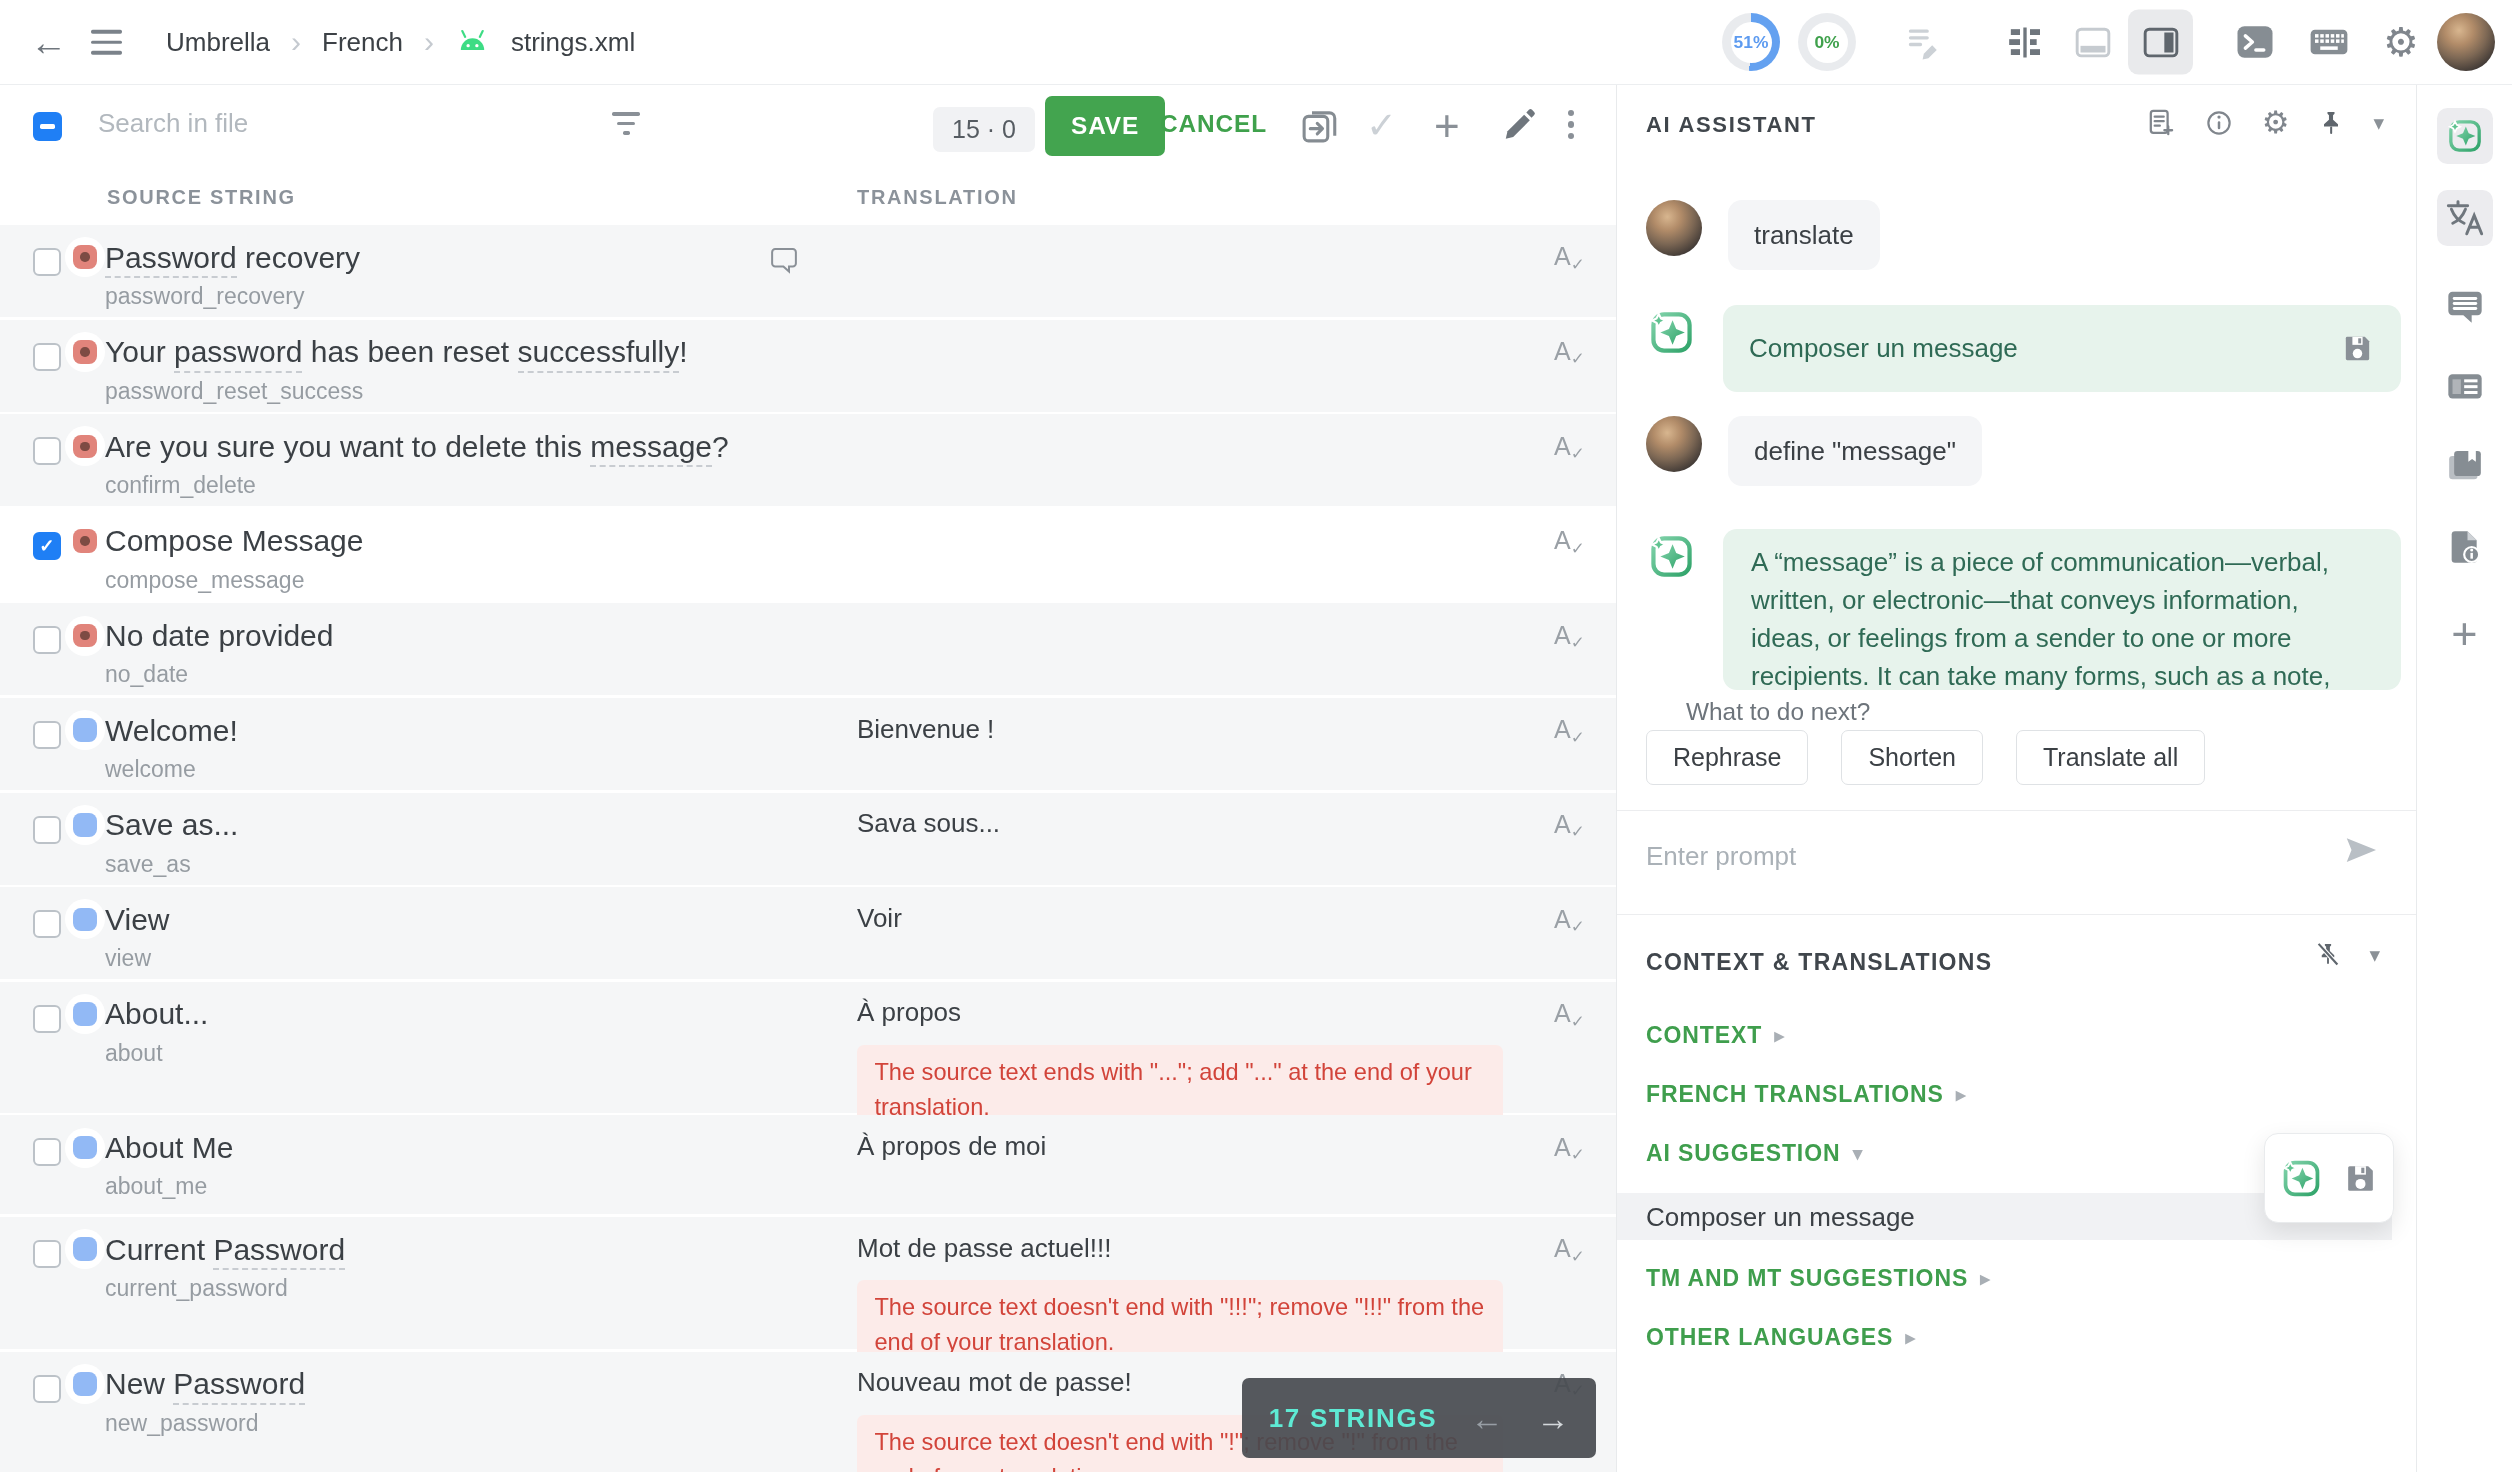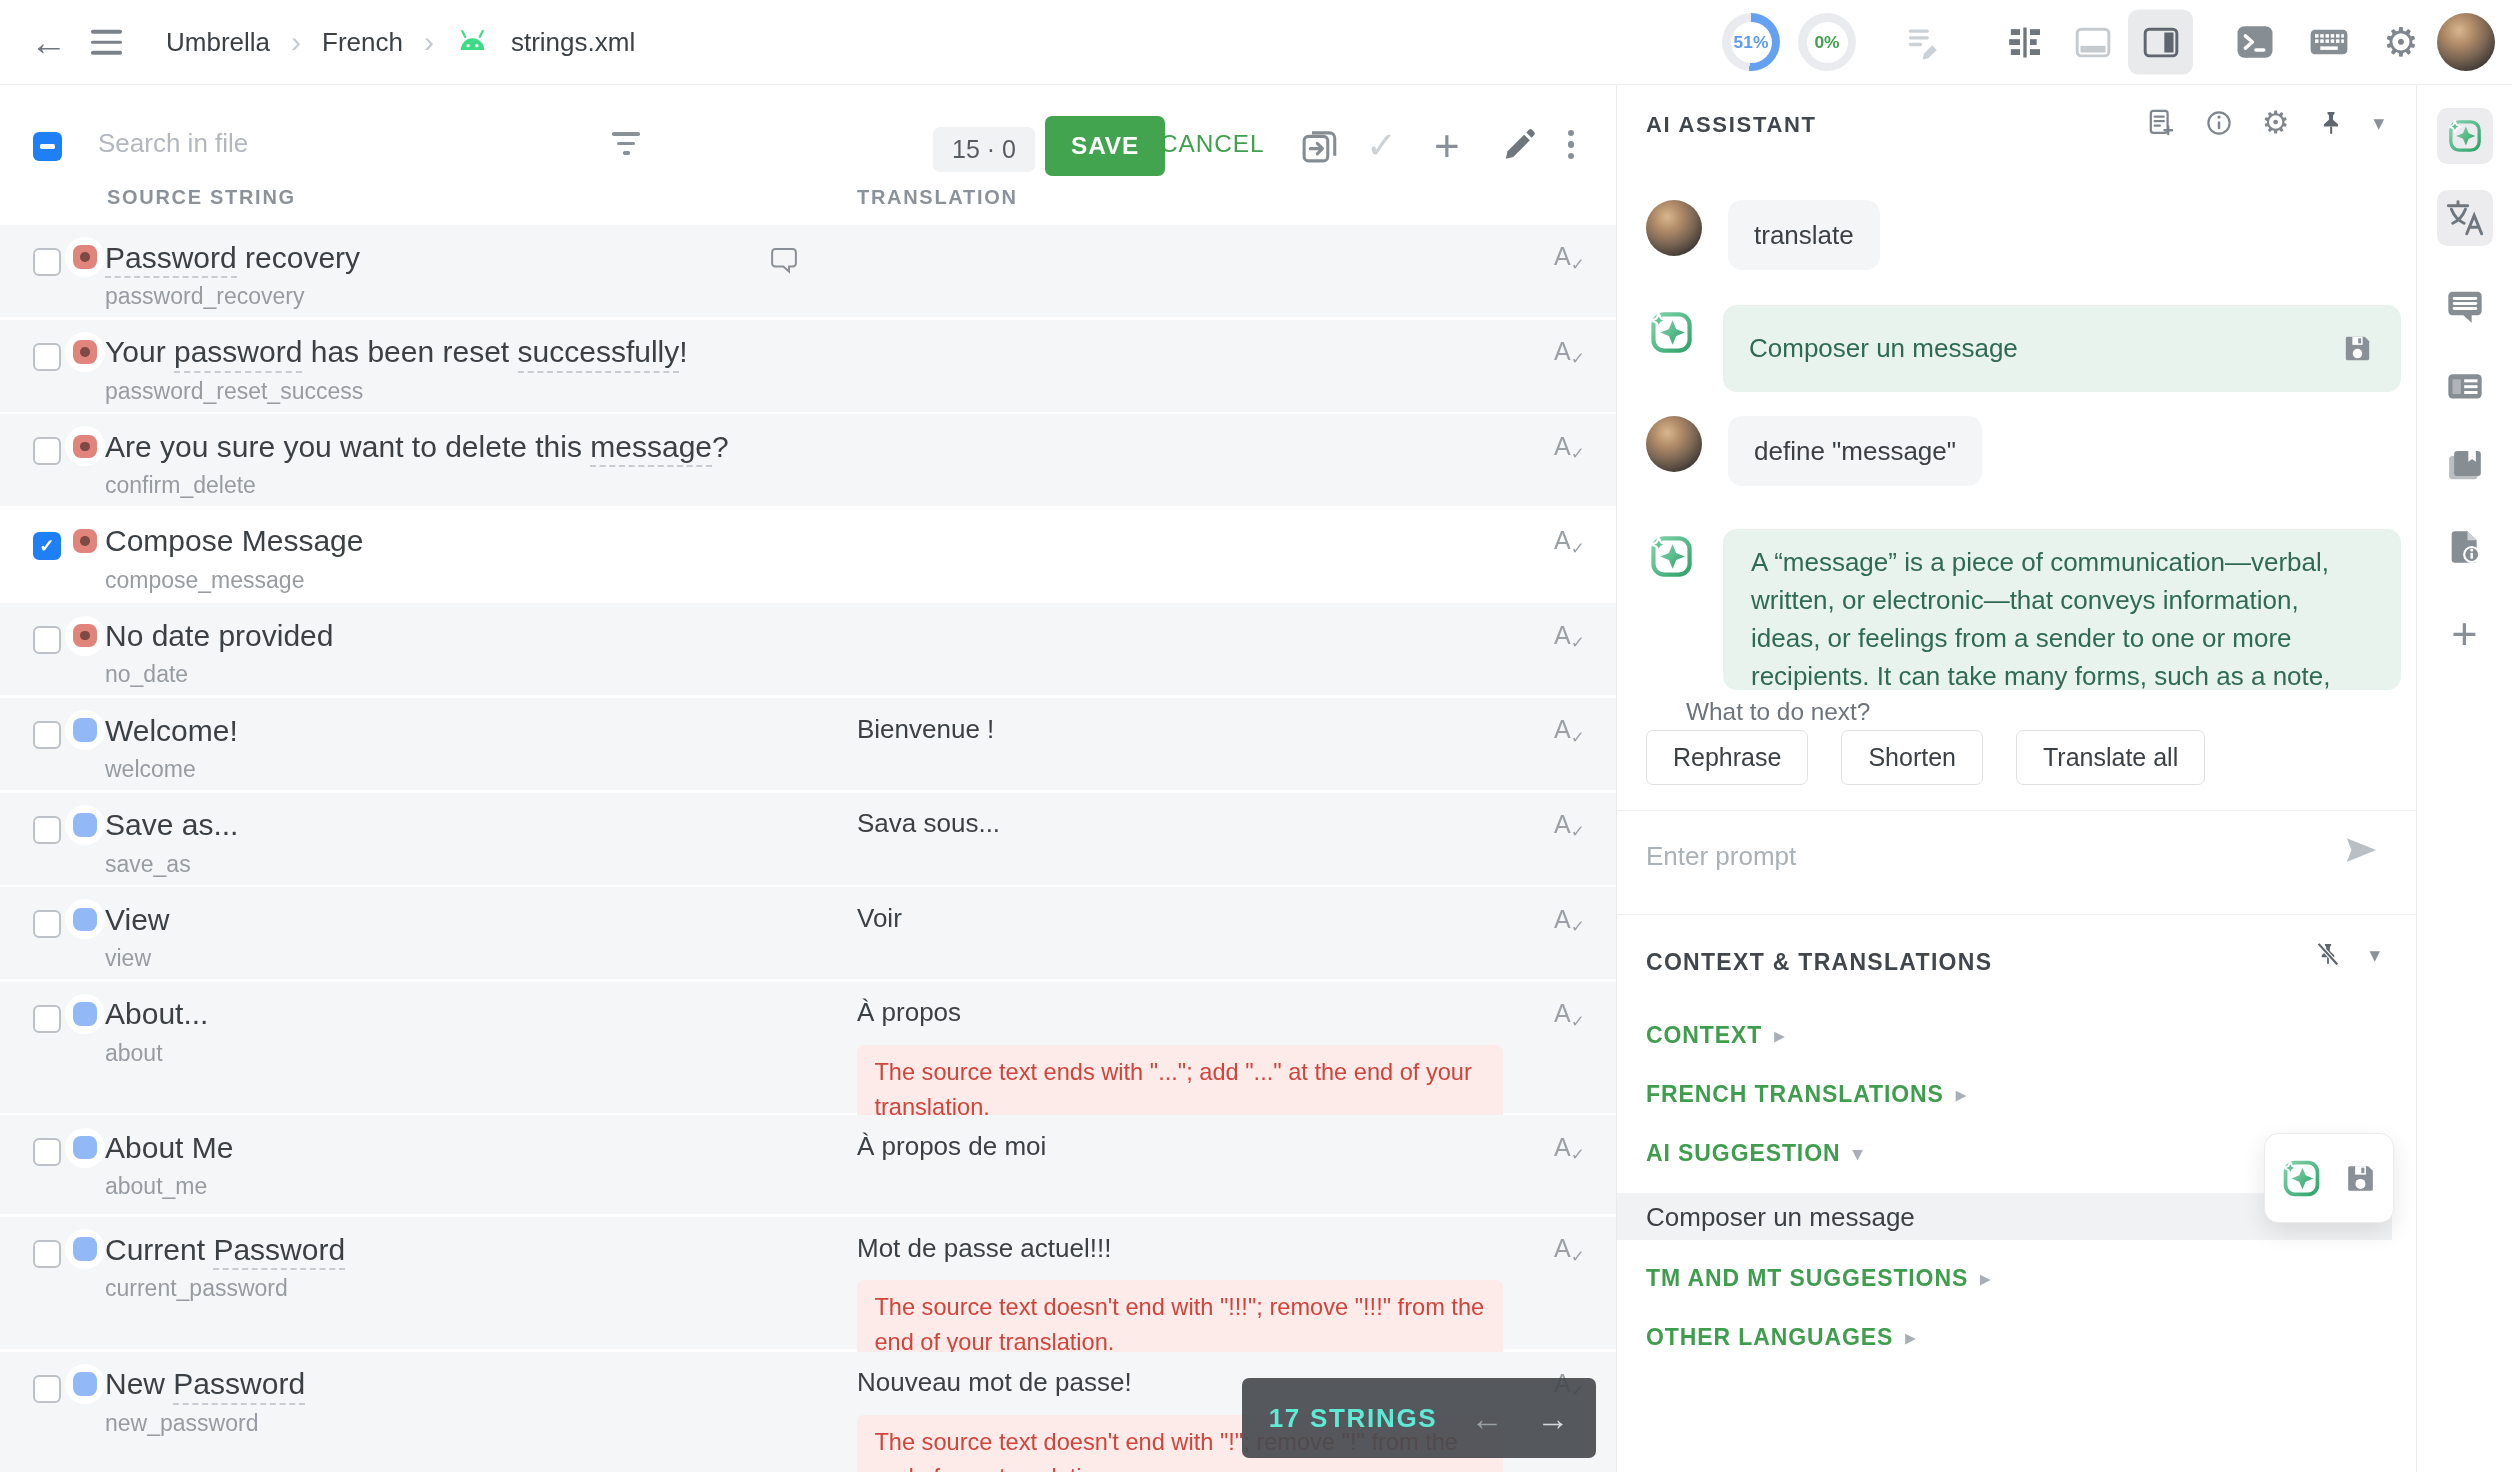--- a/index.html
+++ b/index.html
@@ -18,29 +18,29 @@
   .ring-tr{left:1722px;background:conic-gradient(#64a1f0 0 51%,#e9ebee 0);}
   .ring-tr .ring-in{color:#5d9bf0;}
   .ring-ap{left:1798px;background:conic-gradient(#e9ebee 0 100%);}
   .ring-ap .ring-in{color:#3fa14c;}
   .viewbox{width:65px;height:65px;border-radius:10.5px;display:grid;place-items:center;}
   .viewbox.active{background:#e9eaec;}
   .gear{font-size:40px;color:#80868d;line-height:1;}
   .avatar{border-radius:50%;background:radial-gradient(circle at 38% 30%,#d8b68f 0%,#b28c69 26%,#7c6754 52%,#413a36 78%,#201d1c 100%);}
   .av-top{left:2437px;width:58px;height:58px;}
   
-  .toolbar{position:absolute;left:0;top:84px;width:1616px;height:84px;background:#fff;z-index:5;margin-top:20px;}
+  .toolbar{position:absolute;left:0;top:84px;width:1616px;height:84px;background:#fff;z-index:5;}
   .cb-master{position:absolute;left:33px;top:28px;width:29px;height:29px;background:#1f7ff5;border-radius:6.1px;}
   .cb-master::after{content:"";position:absolute;left:7px;top:12.2px;width:15px;height:4.4px;background:#fff;border-radius:1.7px;}
   .search-ph{position:absolute;left:98px;top:24.4px;font-size:26px;color:#b2b8be;}
   .filtericon{position:absolute;left:611px;top:28px;width:30px;display:flex;flex-direction:column;align-items:center;gap:6.1px;}
   .filtericon span{height:3.5px;background:#8a9097;border-radius:1.7px;display:block;}
   .counter{position:absolute;left:933px;top:23px;background:#f1f2f4;border-radius:7px;padding:7.9px 19px;font-size:25px;color:#565c62;}
   .savebtn{position:absolute;left:1045px;top:12.2px;background:#43a44f;color:#fff;border:none;border-radius:7px;font-size:24.4px;font-weight:bold;letter-spacing:0.9px;padding:15.7px 26px;font-family:inherit;}
-  .cancelbtn{position:absolute;left:1160px;top:26px;background:none;border:none;color:#3fa14c;font-size:24.4px;font-weight:normal;letter-spacing:0.9px;font-family:inherit;padding:0;}
+  .cancelbtn{position:absolute;left:1160px;top:26px;background:none;border:none;color:#3fa14c;font-size:24.4px;font-weight:bold;letter-spacing:0.9px;font-family:inherit;padding:0;}
   .tico{position:absolute;top:21px;}
   .plus-ch{font-size:44px;color:#8a9097;line-height:42px;}
   .check-ch{font-size:37px;color:#ccd1d6;line-height:42px;}
   .kebab{display:flex;flex-direction:column;gap:5.2px;padding-top:5.2px;}
   .kebab i{width:6.1px;height:6.1px;border-radius:50%;background:#8a9097;display:block;}
   
   .thead{position:absolute;top:167px;left:0;width:1616px;height:58px;background:#fff;}
   .th{position:absolute;top:19px;font-size:20px;font-weight:bold;color:#8b929a;letter-spacing:1.7px;}
   .rows{position:absolute;top:225px;left:0;width:1616px;height:1247px;overflow:hidden;background:#fff;}
   .row{position:relative;background:#f5f6f7;margin-bottom:2.6px;}

